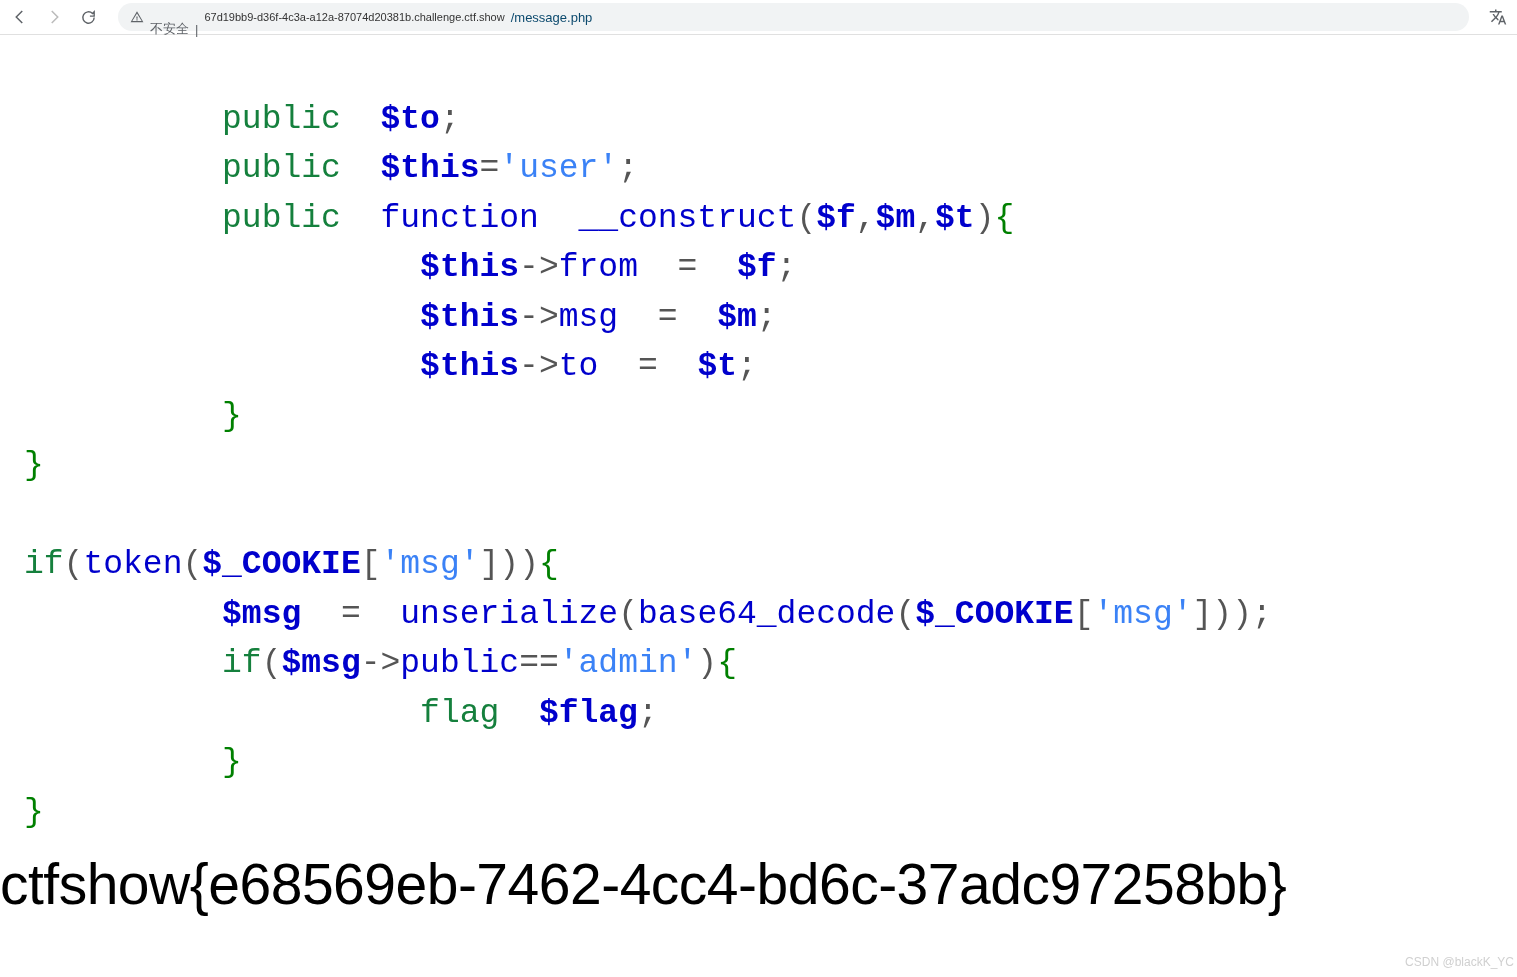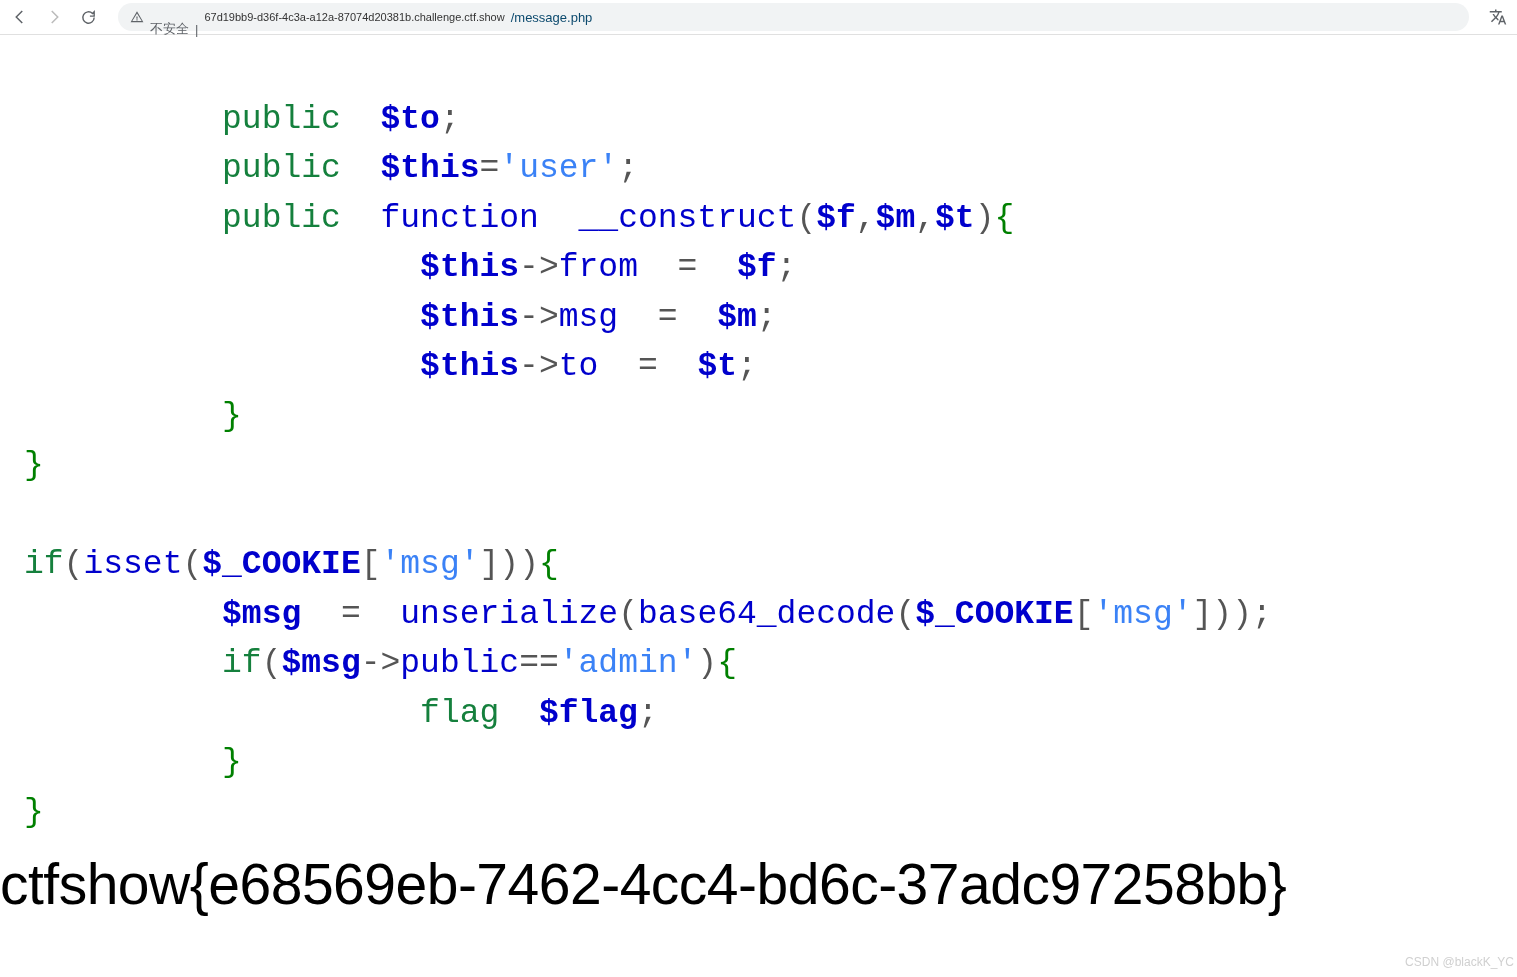--- a/index.html
+++ b/index.html
@@ -132,21 +132,21 @@
 <div class="content">
 <span>          <span class="kw">public</span>  <span class="var">$to</span><span class="op">;</span></span>
 <span>          <span class="kw">public</span>  <span class="var">$this</span><span class="op">=</span><span class="str">'user'</span><span class="op">;</span></span>
 <span>          <span class="kw">public</span>  <span class="func">function</span>  <span class="func">__construct</span><span class="op">(</span><span class="var">$f</span><span class="op">,</span><span class="var">$m</span><span class="op">,</span><span class="var">$t</span><span class="op">)</span><span class="brace">{</span></span>
 <span>                    <span class="var">$this</span><span class="op">-&gt;</span><span class="func">from</span> <span class="op"> = </span> <span class="var">$f</span><span class="op">;</span></span>
 <span>                    <span class="var">$this</span><span class="op">-&gt;</span><span class="func">msg</span> <span class="op"> = </span> <span class="var">$m</span><span class="op">;</span></span>
 <span>                    <span class="var">$this</span><span class="op">-&gt;</span><span class="func">to</span> <span class="op"> = </span> <span class="var">$t</span><span class="op">;</span></span>
 <span>          <span class="brace">}</span></span>
 <span><span class="brace">}</span></span>
 <span> </span>
-<span><span class="kw">if</span><span class="op">(</span><span class="func">isset</span><span class="op">(</span><span class="var">$_COOKIE</span><span class="op">[</span><span class="str">'msg'</span><span class="op">]</span><span class="op">)</span><span class="op">)</span><span class="brace">{</span></span>
+<span><span class="kw">if</span><span class="op">(</span><span class="func">token</span><span class="op">(</span><span class="var">$_COOKIE</span><span class="op">[</span><span class="str">'msg'</span><span class="op">]</span><span class="op">)</span><span class="op">)</span><span class="brace">{</span></span>
 <span>          <span class="var">$msg</span> <span class="op"> = </span> <span class="func">unserialize</span><span class="op">(</span><span class="func">base64_decode</span><span class="op">(</span><span class="var">$_COOKIE</span><span class="op">[</span><span class="str">'msg'</span><span class="op">]</span><span class="op">)</span><span class="op">)</span><span class="op">;</span></span>
 <span>          <span class="kw">if</span><span class="op">(</span><span class="var">$msg</span><span class="op">-&gt;</span><span class="func">public</span><span class="op">==</span><span class="str">'admin'</span><span class="op">)</span><span class="brace">{</span></span>
 <span>                    <span class="kw">flag</span>  <span class="var">$flag</span><span class="op">;</span></span>
 <span>          <span class="brace">}</span></span>
 <span><span class="brace">}</span></span>
 </div>
 
 <div class="flag">ctfshow{e68569eb-7462-4cc4-bd6c-37adc97258bb}</div>
 
 <div class="watermark">CSDN @blackK_YC</div>

